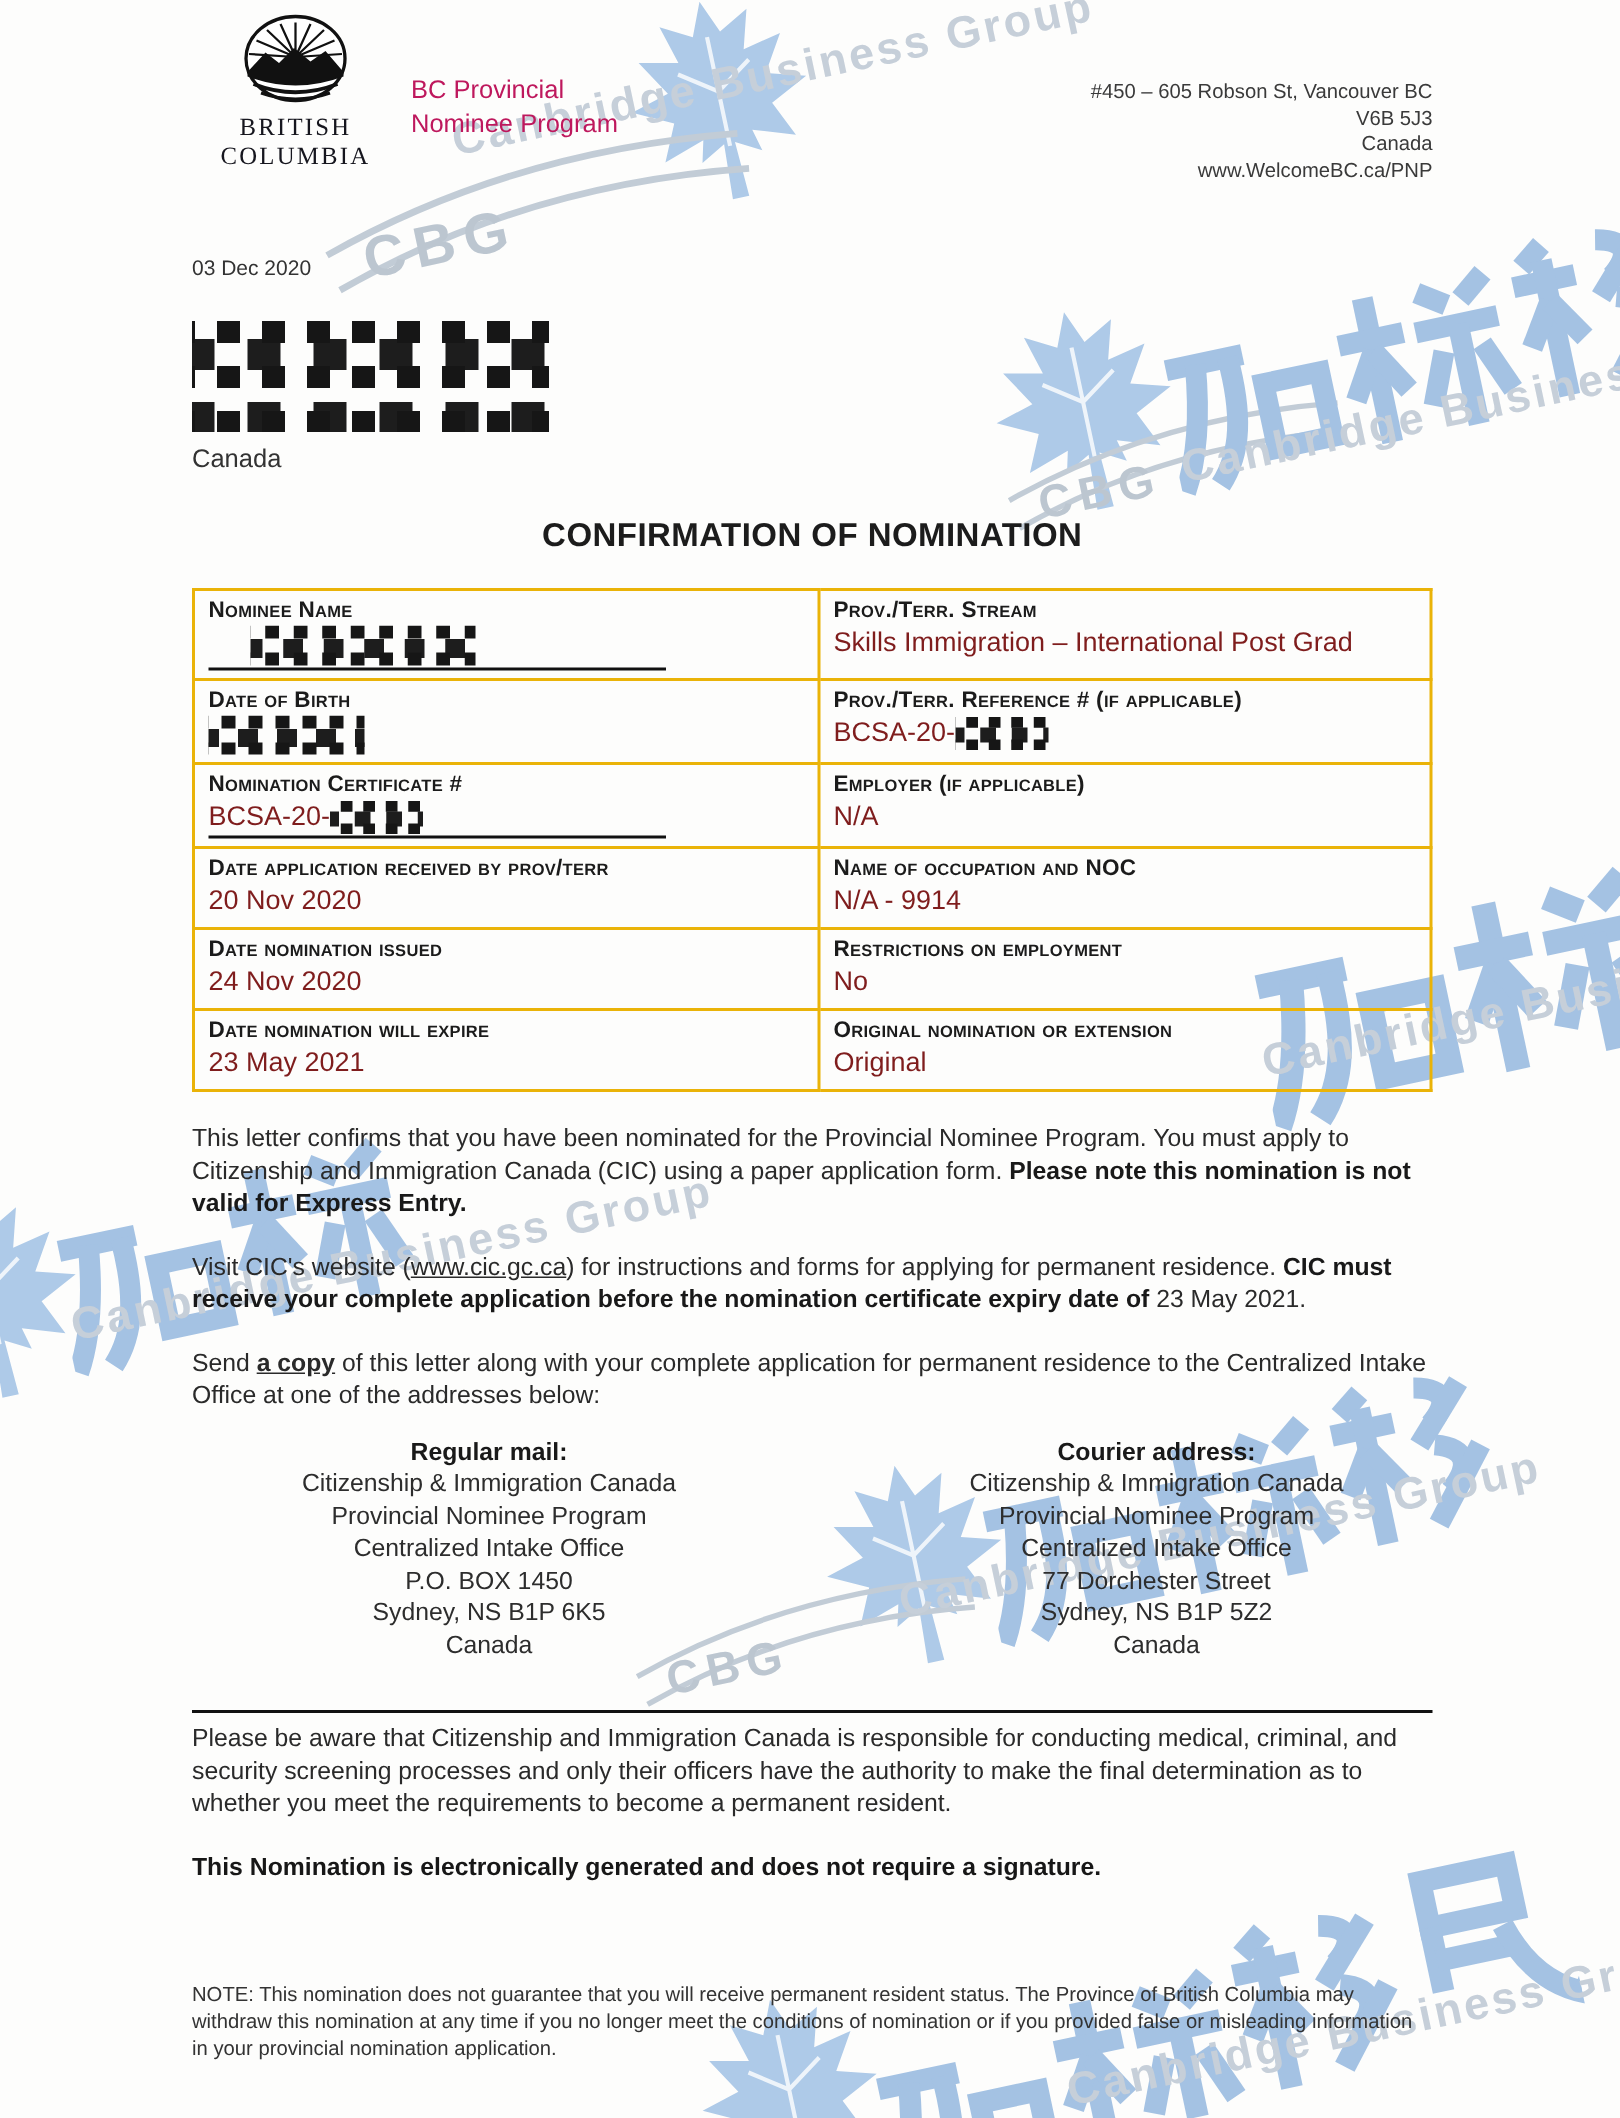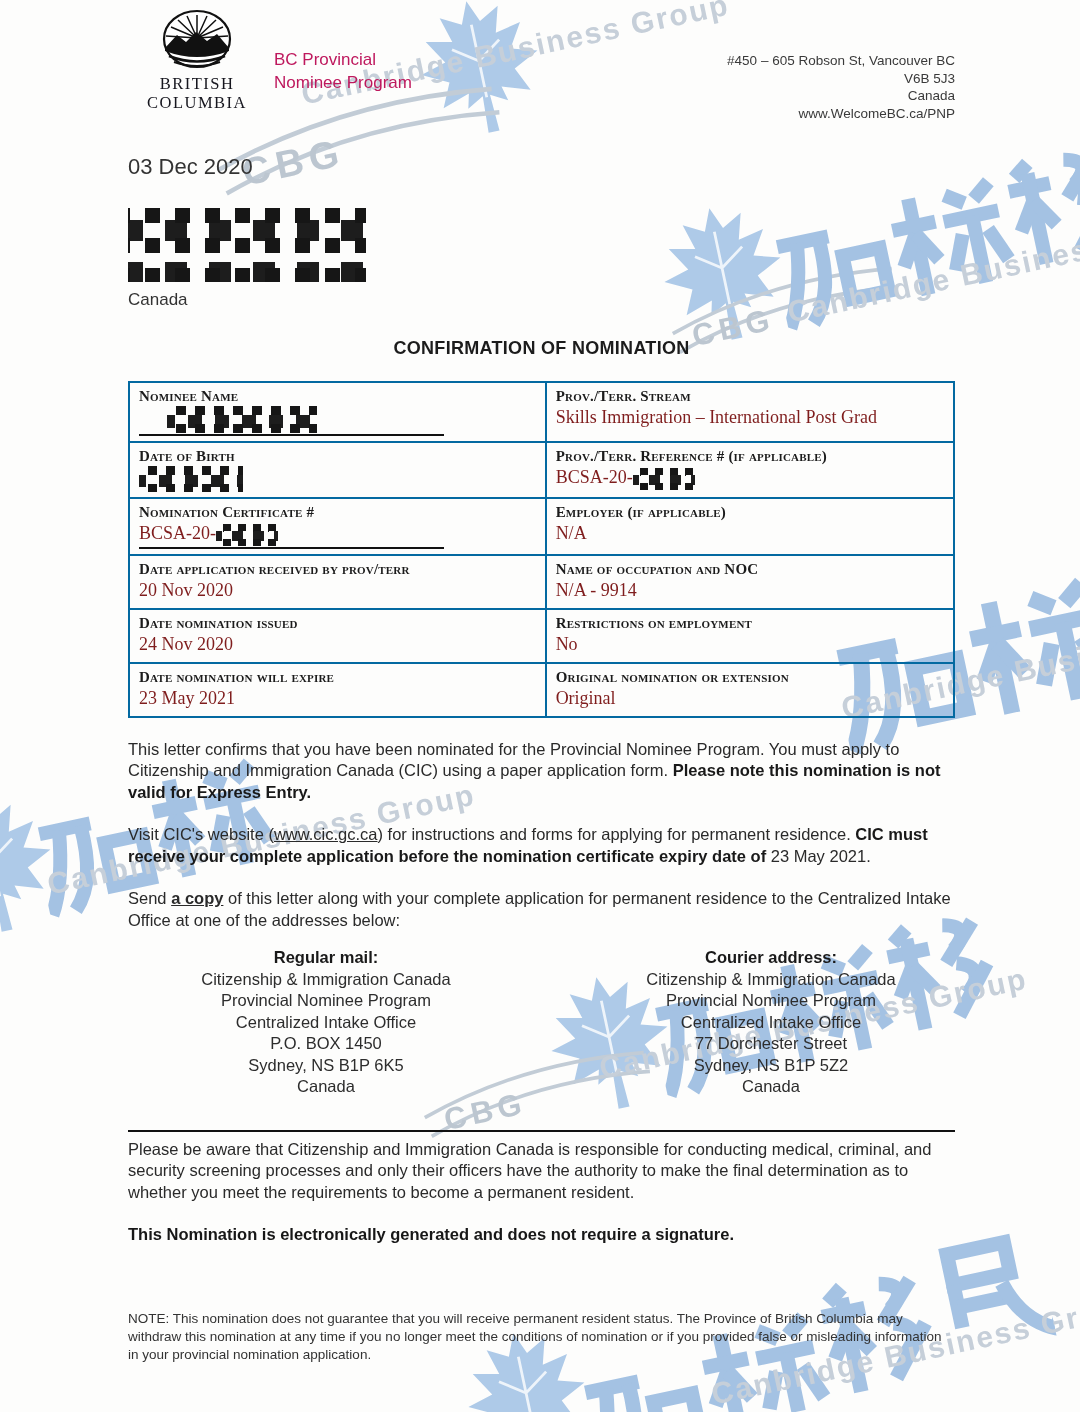--- a/index.html
+++ b/index.html
@@ -19,33 +19,33 @@
   
   .content{position:relative;z-index:1;padding:8px 125px 0 128px;}
   .header{display:flex;align-items:flex-start;}
   .logo-block{width:138px;text-align:center;flex:none;}
   .logo-word{font-family:"Liberation Serif","DejaVu Serif",serif;font-size:16.5px;
     letter-spacing:1.5px;color:#16161e;line-height:19px;}
   .program-title{margin-left:8px;padding-top:40px;font-size:17px;font-weight:normal;
     color:#be185d;line-height:23px;flex:none;}
   .ministry{margin-left:auto;padding-top:44px;text-align:right;font-size:13.5px;
     line-height:17.5px;color:#3a3a3a;}
-  .date-line{margin-top:32px;font-size:22px;color:#333;}
+  .date-line{margin-top:48px;font-size:14px;color:#333;}
   .addr-redact{margin-top:26px;width:238px;height:76px;
     background-image:
       conic-gradient(#161616 0 25%, transparent 0 100%),
       conic-gradient(#1d1d1d 0 25%, transparent 0 100%);
     background-size:30px 30px,44px 42px;
     background-position:2px 2px,15px 14px;}
   .country-line{margin-top:8px;font-size:17px;color:#333;}
-  .doc-title{margin-top:28px;text-align:center;font-size:18px;font-weight:bold;
+  .doc-title{margin-top:28px;text-align:center;font-size:22px;font-weight:bold;
     letter-spacing:.3px;color:#1c1c1c;}
   
   table.nom{margin-top:22px;width:100%;border-collapse:collapse;}
-  table.nom td{border:2px solid #0369a1;vertical-align:top;padding:3px 10px 5px 9px;height:44px;font-family:Liberation Serif, serif;}
+  table.nom td{border:2px solid #eab308;vertical-align:top;padding:3px 10px 5px 9px;height:44px;}
   td.c-left{width:50.5%;}
   .cell-label{font-size:15px;font-weight:bold;font-variant:small-caps;
     letter-spacing:.2px;color:#1b1b1b;line-height:20px;}
   .cell-value{font-size:18px;color:#7f1d1d;line-height:22px;}
   .mosaic{display:inline-block;vertical-align:middle;
     background-image:
       conic-gradient(#161616 0 25%, transparent 0 100%),
       conic-gradient(#1d1d1d 0 25%, transparent 0 100%);}
   .m-name{width:150px;height:27px;margin-left:28px;background-size:19px 18px,27px 26px;background-position:0 0,8px 9px;}
   .m-dob{width:104px;height:26px;background-size:18px 18px,26px 24px;background-position:0 0,7px 9px;}

